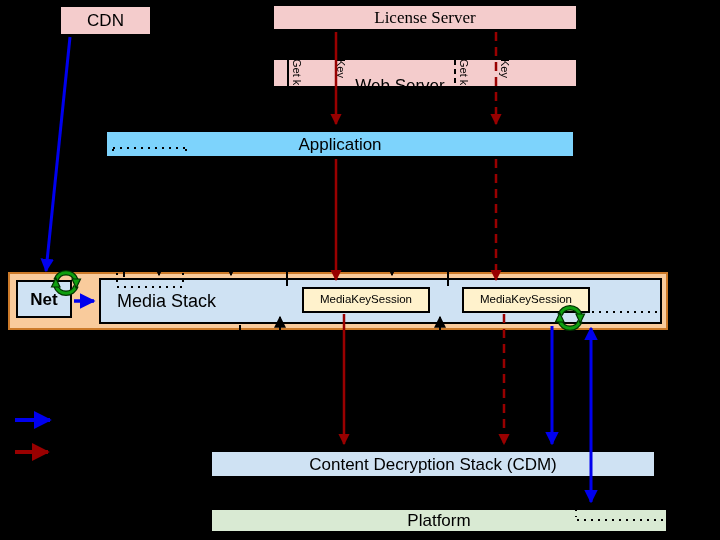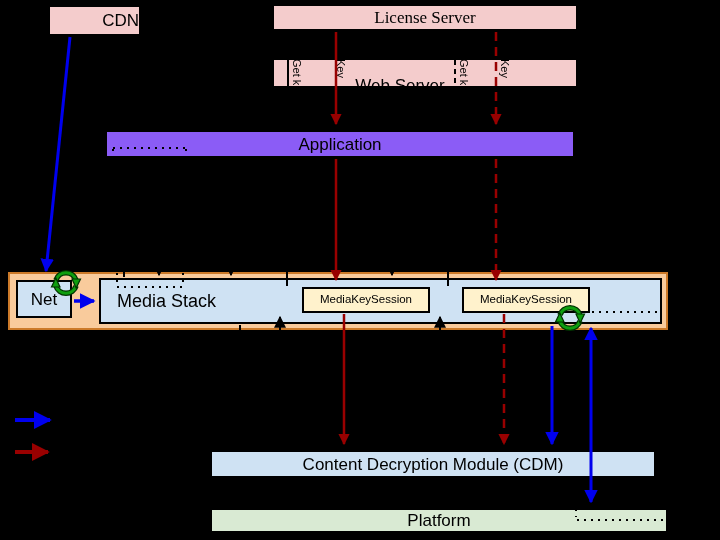--- a/index.html
+++ b/index.html
@@ -14,21 +14,21 @@
   .box {
     position:absolute;
     box-sizing:border-box;
     border:2px solid #000;
     display:flex;
     align-items:center;
     justify-content:center;
     line-height:1;
   }
   .pink   { background:#f4cccc; }
-  .lav    { background:#8b5cf6; }
+  .lav    { background:#7dd3fc; }
   .blue   { background:#cfe2f3; }
   .yellow { background:#fff2cc;margin-left:47px; }
   .green  { background:#d9ead3; }
   .container {
     position:absolute;
     box-sizing:border-box;
     background:#f9cb9c;
     border:2px solid #cc7a29;
   }
   .lbl17 { font-size:17px; }
@@ -55,21 +55,21 @@
     display:flex; align-items:center; justify-content:center;
   }
   .ms-label {
     position:absolute; left:16px; top:0; height:100%;
     display:flex; align-items:center; font-size:18px;
   }
 </style>
 </head>
 <body>
 
-<div class="box pink lbl17" style="left:48px; top:5px; width:93px; height:31px;justify-content:flex-end;">
+<div class="box pink lbl17" style="left:59px; top:5px; width:93px; height:31px;">
   <span>CDN</span>
 </div>
 
 <div class="box pink lbl17" style="left:272px; top:4px; width:306px; height:27px;font-family:Liberation Serif, serif;">
   <span>License Server</span>
 </div>
 
 <div class="box pink lbl17" style="left:272px; top:58px; width:306px; height:30px; justify-content:flex-start;">
   <span class="ws-label">Web Server</span>
 </div>
@@ -78,38 +78,38 @@
 <div class="vlabel" style="left:335px; top:59px;">Key</div>
 <div class="vlabel" style="left:458px; top:59px;">Get k</div>
 <div class="vlabel" style="left:499px; top:59px;">Key</div>
 
 <div class="box lav lbl17" style="left:105px; top:130px; width:470px; height:28px;">
   <span>Application</span>
 </div>
 
 <div class="container" style="left:8px; top:272px; width:660px; height:58px;"></div>
 
-<div class="box blue lbl17" style="left:16px; top:280px; width:56px; height:38px;">
+<div class="box blue lbl17" style="left:16px; top:280px; width:56px; height:38px;font-weight:bold;">
   <span>Net</span>
 </div>
 
 <div class="box blue" style="left:99px; top:278px; width:563px; height:46px; justify-content:flex-start;">
   <span class="ms-label">Media Stack</span>
 </div>
 
 <div class="box yellow lbl11" style="left:255px; top:287px; width:128px; height:26px;">
   <span>MediaKeySession</span>
 </div>
 
 <div class="box yellow lbl11" style="left:415px; top:287px; width:128px; height:26px;">
   <span>MediaKeySession</span>
 </div>
 
 <div class="box blue lbl17" style="left:210px; top:450px; width:446px; height:28px;">
-  <span>Content Decryption Module (CDM)</span>
+  <span>Content Decryption Stack (CDM)</span>
 </div>
 
 <div class="box green lbl17" style="left:210px; top:508px; width:458px; height:25px;">
   <span>Platform</span>
 </div>
 
 <svg id="arrow-layer" width="720" height="540" viewBox="0 0 720 540">
   <defs>
     <marker id="ab" viewBox="0 0 10 10" refX="9" refY="5" markerWidth="4.5" markerHeight="4.5" orient="auto-start-reverse" markerUnits="strokeWidth">
       <path d="M0,0 L10,5 L0,10 Z" fill="#0000ee"></path>

